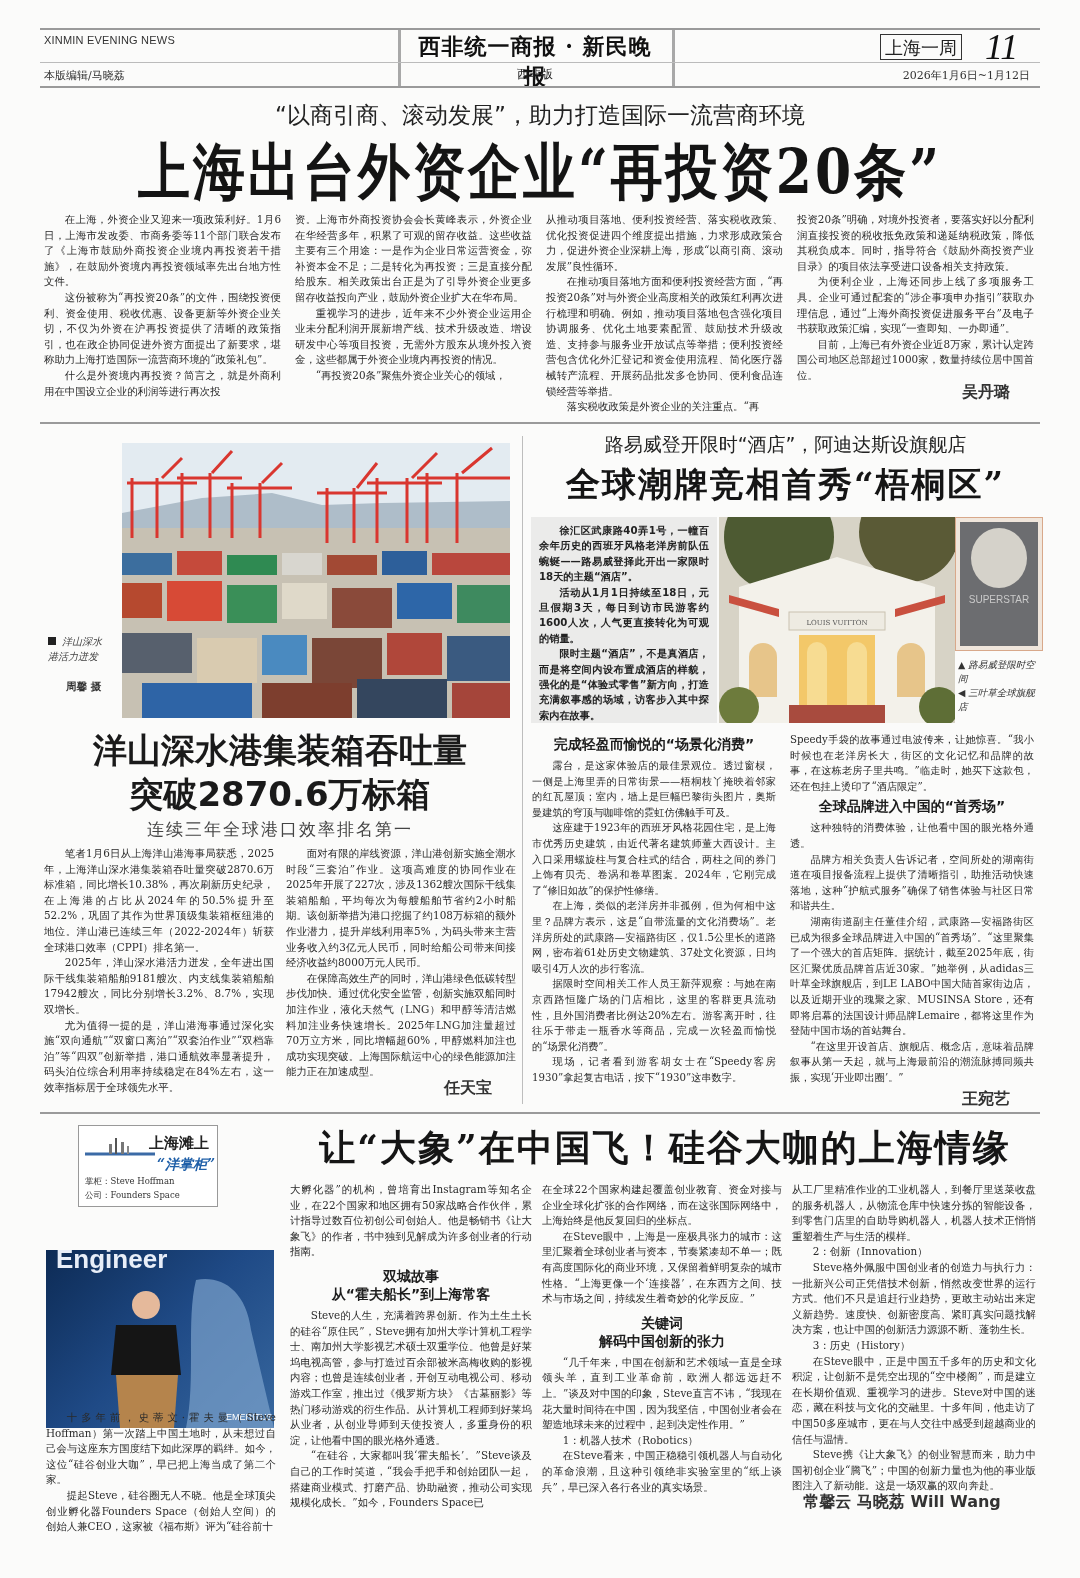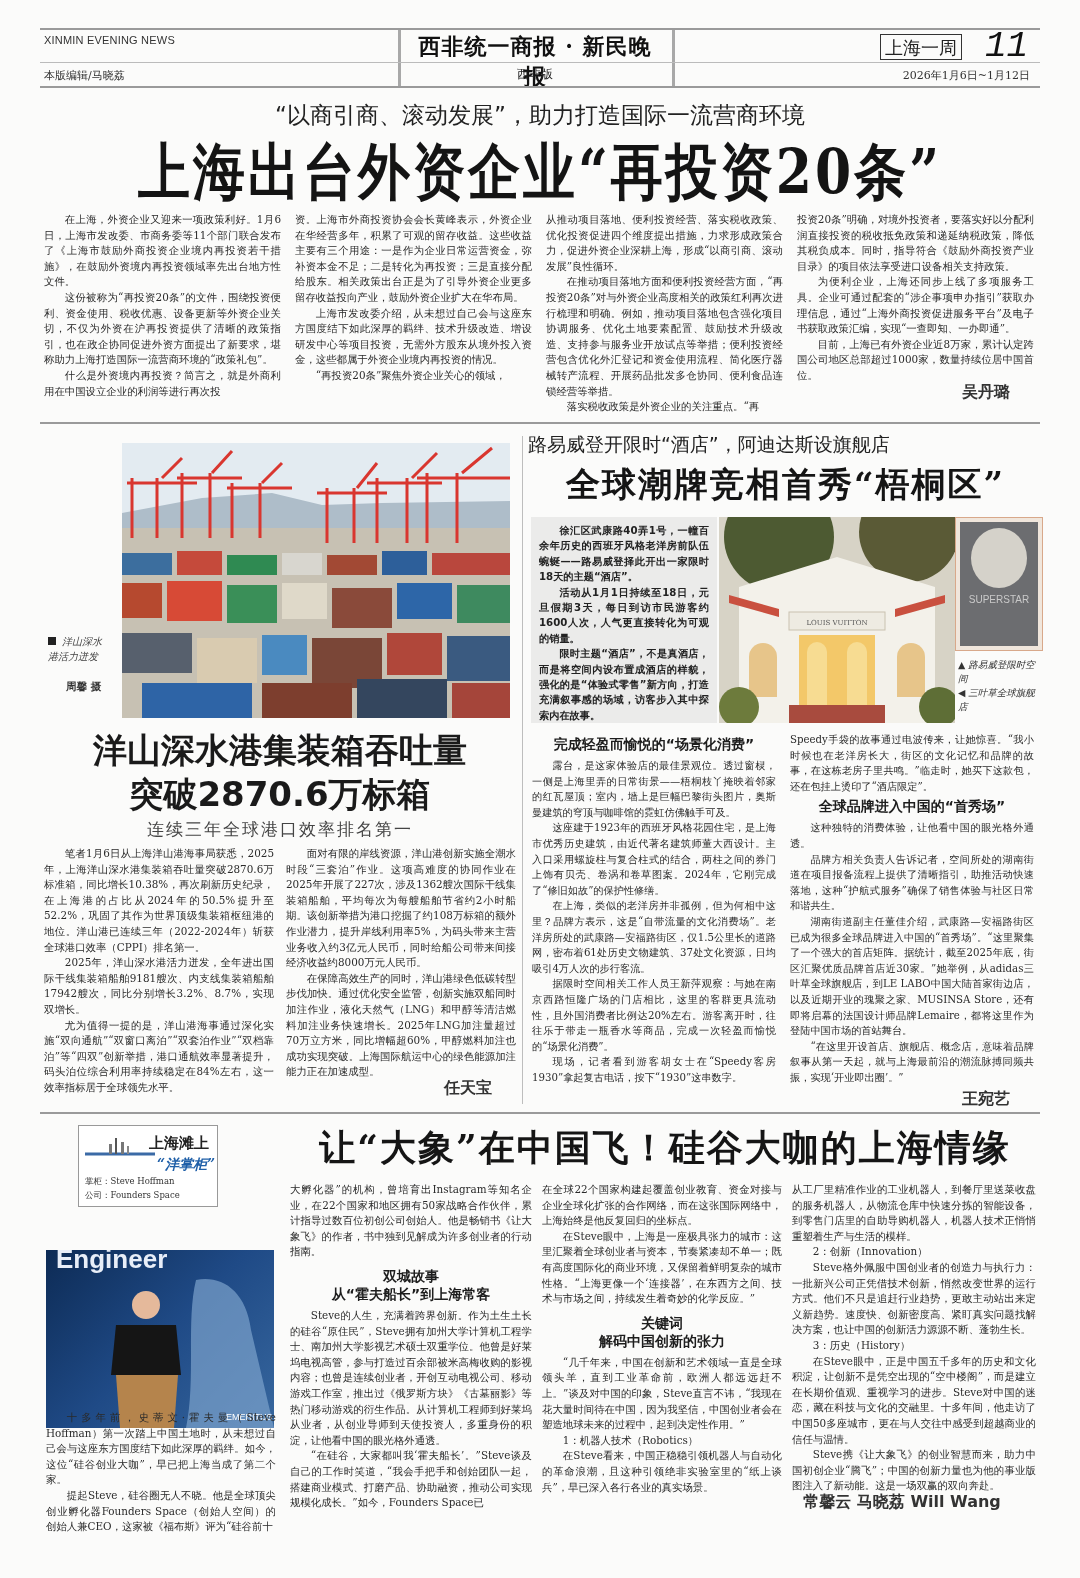--- a/index.html
+++ b/index.html
@@ -9,21 +9,21 @@
   .abs { position: absolute; }
   .hr { position: absolute; background: #9a9a9a; }
 
   
   .mh-en { left: 44px; top: 34px; font-family: "Liberation Sans", sans-serif; font-size: 11px; letter-spacing: .2px; color: #333; }
   .mh-editor { left: 44px; top: 68px; font-size: 11px; color: #333; }
   .mh-logo { position: absolute; left: 410px; top: 32px; width: 250px; text-align: center; font-family: "DejaVu Serif", serif; font-weight: bold; font-size: 22px; letter-spacing: 1px; color: #111; }
   .mh-edition { position: absolute; left: 410px; top: 66px; width: 250px; text-align: center; font-size: 12px; color: #222; }
   .mh-sep { position: absolute; top: 30px; width: 3px; height: 56px; background: #a8a8a8; }
   .mh-badge { position: absolute; left: 880px; top: 34px; padding: 0 4px; height: 26px; line-height: 26px; font-size: 18px; color: #222; border: 1px solid #333; }
-  .mh-page { position: absolute; left: 985px; top: 26px; font-size: 36px; font-style: italic; font-family: Liberation Mono, monospace; color: #111; }
+  .mh-page { position: absolute; left: 985px; top: 26px; font-size: 36px; font-style: italic; font-family: Liberation Serif, serif; color: #111; }
   .mh-date { position: absolute; right: 50px; top: 68px; font-size: 11px; color: #333; }
 
   
   .kicker1 { left: 40px; width: 1000px; top: 100px; text-align: center; font-family: "DejaVu Sans", sans-serif; font-size: 23px; color: #222; }
   .headline1 { left: 40px; width: 1000px; top: 132px; text-align: center; font-family: "DejaVu Serif", serif; font-weight: bold; font-size: 52px; letter-spacing: 3px; color: #141414; transform: scaleY(1.18); transform-origin: top center; }
   .cols4 { left: 44px; top: 212px; width: 990px; display: grid; grid-template-columns: repeat(4, 1fr); column-gap: 14px; }
   .body-col { font-size: 10.4px; line-height: 15.6px; color: #2a2a2a; text-align: justify; }
   .body-col p { text-indent: 2em; }
   .byline { text-align: right; font-family: "DejaVu Sans", sans-serif; font-weight: bold; font-size: 16px; color: #333; padding-right: 24px; }
 
@@ -33,21 +33,21 @@
   .port-caption .sq { display: inline-block; width: 8px; height: 8px; background: #222; margin-right: 6px; }
   .port-credit { left: 66px; top: 680px; font-size: 10.5px; font-weight: bold; color: #333; }
   .headline2 { left: 40px; width: 480px; top: 728px; text-align: center; font-family: "DejaVu Sans", sans-serif; font-weight: bold; font-size: 34px; line-height: 44px; color: #1a1a1a; }
   .subhead2 { left: 40px; width: 480px; top: 818px; text-align: center; font-family: "DejaVu Sans", sans-serif; font-size: 17px; color: #444; letter-spacing: 2px; }
   .cols2a { left: 44px; top: 846px; width: 472px; display: grid; grid-template-columns: 1fr 1fr; column-gap: 12px; }
 
   
   .vdiv { left: 522px; top: 436px; width: 1px; height: 668px; background: #bdbdbd; }
 
   
-  .kicker3 { left: 528px; width: 515px; top: 432px; text-align: left; font-family: "DejaVu Sans", sans-serif; font-size: 19px; color: #222; }
+  .kicker3 { left: 528px; width: 515px; top: 432px; text-align: center; font-family: "DejaVu Sans", sans-serif; font-size: 19px; color: #222; }
   .headline3 { left: 528px; width: 515px; top: 462px; text-align: center; font-family: "DejaVu Serif", serif; font-weight: bold; font-size: 34px; letter-spacing: 2px; color: #151515; }
   .lede-box { left: 531px; top: 517px; width: 186px; height: 206px; background: #ebebea; padding: 6px 8px; font-family: "DejaVu Sans", sans-serif; font-weight: bold; font-size: 10.2px; line-height: 15.4px; color: #222; text-align: justify; }
   .lede-box p { text-indent: 2em; }
   .brand-photo { left: 719px; top: 517px; width: 236px; height: 206px; overflow: hidden; background: #c4b5fd; }
   .inset-photo { left: 955px; top: 517px; width: 88px; height: 134px; background: #f0e6dc; border: 1px solid #d8a88a; }
   .inset-caption { left: 958px; top: 658px; width: 82px; font-size: 9.5px; line-height: 14px; color: #333; font-style: italic; }
   .sec-head { font-family: "DejaVu Sans", sans-serif; font-weight: bold; font-size: 14px; text-align: center; color: #1d1d1d; margin: 4px 0 4px; }
   .brand-col1 { left: 532px; top: 732px; width: 244px; }
   .brand-col2 { left: 790px; top: 732px; width: 244px; }
   .brand-col1 .body-col, .brand-col2 .body-col { font-size: 10.2px; line-height: 15.6px; }
@@ -84,21 +84,21 @@
 <div class="abs kicker1">“以商引商、滚动发展”，助力打造国际一流营商环境</div>
 <div class="abs headline1">上海出台外资企业“再投资20条”</div>
 <div class="abs cols4">
   <div class="body-col">
     <p>在上海，外资企业又迎来一项政策利好。1月6日，上海市发改委、市商务委等11个部门联合发布了《上海市鼓励外商投资企业境内再投资若干措施》，在鼓励外资境内再投资领域率先出台地方性文件。</p>
     <p>这份被称为“再投资20条”的文件，围绕投资便利、资金使用、税收优惠、设备更新等外资企业关切，不仅为外资在沪再投资提供了清晰的政策指引，也在政企协同促进外资方面提出了新要求，堪称助力上海打造国际一流营商环境的“政策礼包”。</p>
     <p>什么是外资境内再投资？简言之，就是外商利用在中国设立企业的利润等进行再次投</p>
   </div>
   <div class="body-col">
     <p style="text-indent:0">资。上海市外商投资协会会长黄峰表示，外资企业在华经营多年，积累了可观的留存收益。这些收益主要有三个用途：一是作为企业日常运营资金，弥补资本金不足；二是转化为再投资；三是直接分配给股东。相关政策出台正是为了引导外资企业更多留存收益投向产业，鼓励外资企业扩大在华布局。</p>
-    <p>上海市发改委介绍，从未想过自己会与这座东方国度结下如此深厚的羁绊、技术升级改造、增设研发中心等项目投资，无需外方股东从境外投入资金，这些都属于外资企业境内再投资的情况。</p>
+    <p>重视学习的进步，近年来不少外资企业运用企业未分配利润开展新增产线、技术升级改造、增设研发中心等项目投资，无需外方股东从境外投入资金，这些都属于外资企业境内再投资的情况。</p>
     <p>“再投资20条”聚焦外资企业关心的领域，</p>
   </div>
   <div class="body-col">
     <p style="text-indent:0">从推动项目落地、便利投资经营、落实税收政策、优化投资促进四个维度提出措施，力求形成政策合力，促进外资企业深耕上海，形成“以商引商、滚动发展”良性循环。</p>
     <p>在推动项目落地方面和便利投资经营方面，“再投资20条”对与外资企业高度相关的政策红利再次进行梳理和明确。例如，推动项目落地包含强化项目协调服务、优化土地要素配置、鼓励技术升级改造、支持参与服务业开放试点等举措；便利投资经营包含优化外汇登记和资金使用流程、简化医疗器械转产流程、开展药品批发多仓协同、便利食品连锁经营等举措。</p>
     <p>落实税收政策是外资企业的关注重点。“再</p>
   </div>
   <div class="body-col">
     <p style="text-indent:0">投资20条”明确，对境外投资者，要落实好以分配利润直接投资的税收抵免政策和递延纳税政策，降低其税负成本。同时，指导符合《鼓励外商投资产业目录》的项目依法享受进口设备相关支持政策。</p>
     <p>为便利企业，上海还同步上线了多项服务工具。企业可通过配套的“涉企事项申办指引”获取办理信息，通过“上海外商投资促进服务平台”及电子书获取政策汇编，实现“一查即知、一办即通”。</p>

